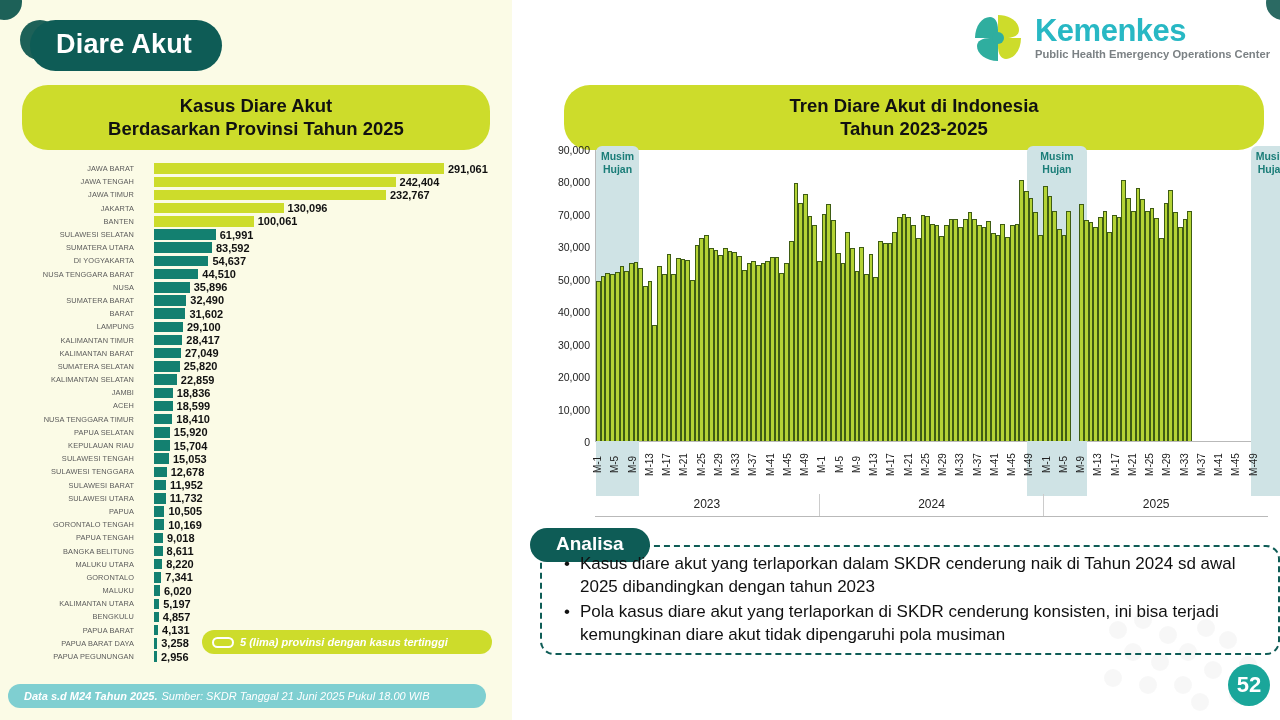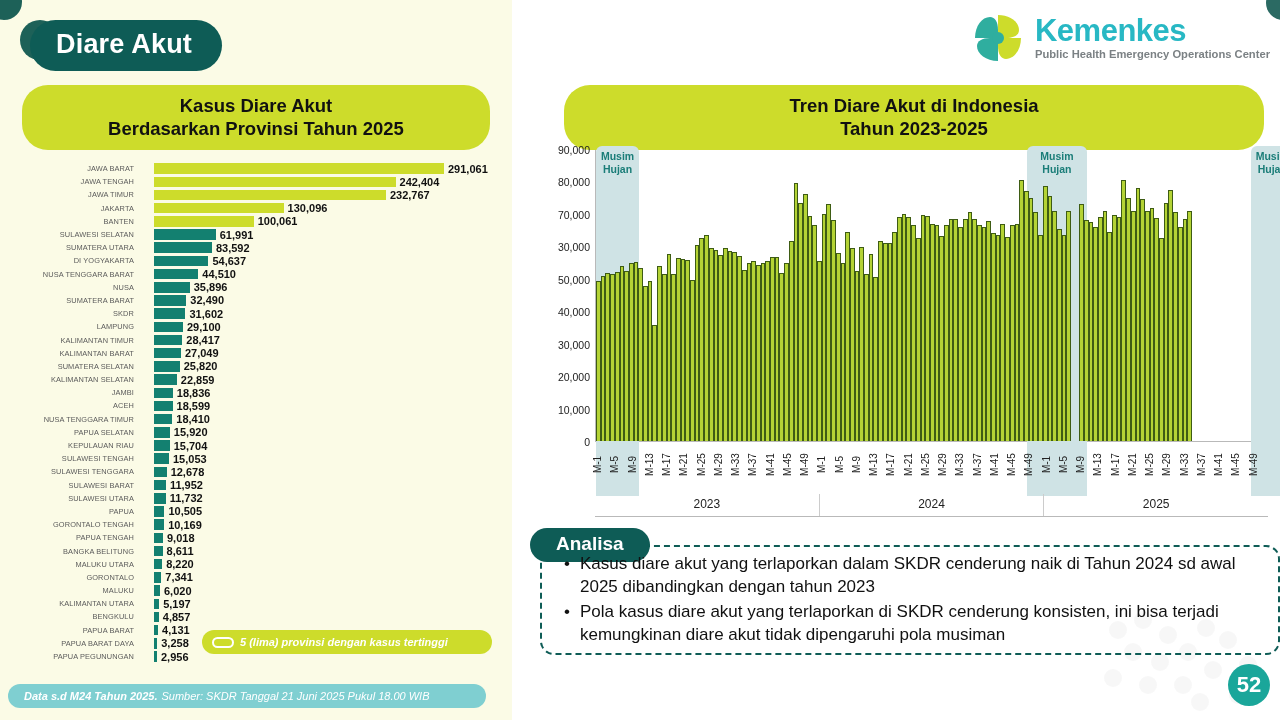--- a/index.html
+++ b/index.html
@@ -265,21 +265,21 @@
           </div>
         </div>
         <div class="prov-row">
           <div class="prov-label">SUMATERA BARAT</div>
           <div class="prov-barwrap">
             <div class="prov-bar" style="width: 32.3716px;"></div>
             <div class="prov-val">32,490</div>
           </div>
         </div>
         <div class="prov-row">
-          <div class="prov-label">SKDR</div>
+          <div class="prov-label">BARAT</div>
           <div class="prov-barwrap">
             <div class="prov-bar" style="width: 31.4868px;"></div>
             <div class="prov-val">31,602</div>
           </div>
         </div>
         <div class="prov-row">
           <div class="prov-label">LAMPUNG</div>
           <div class="prov-barwrap">
             <div class="prov-bar" style="width: 28.9939px;"></div>
             <div class="prov-val">29,100</div>

